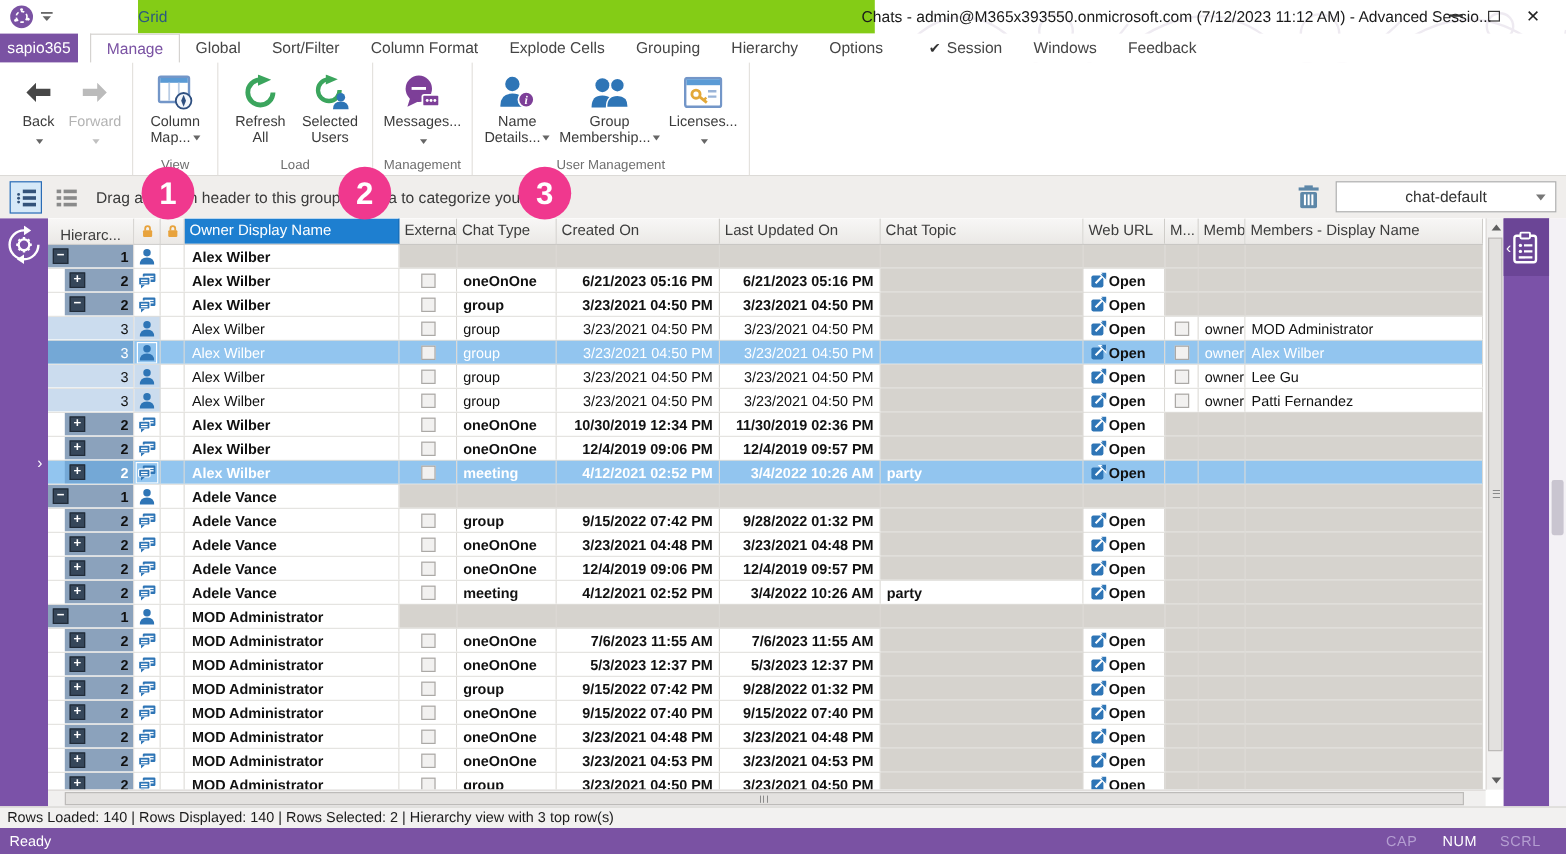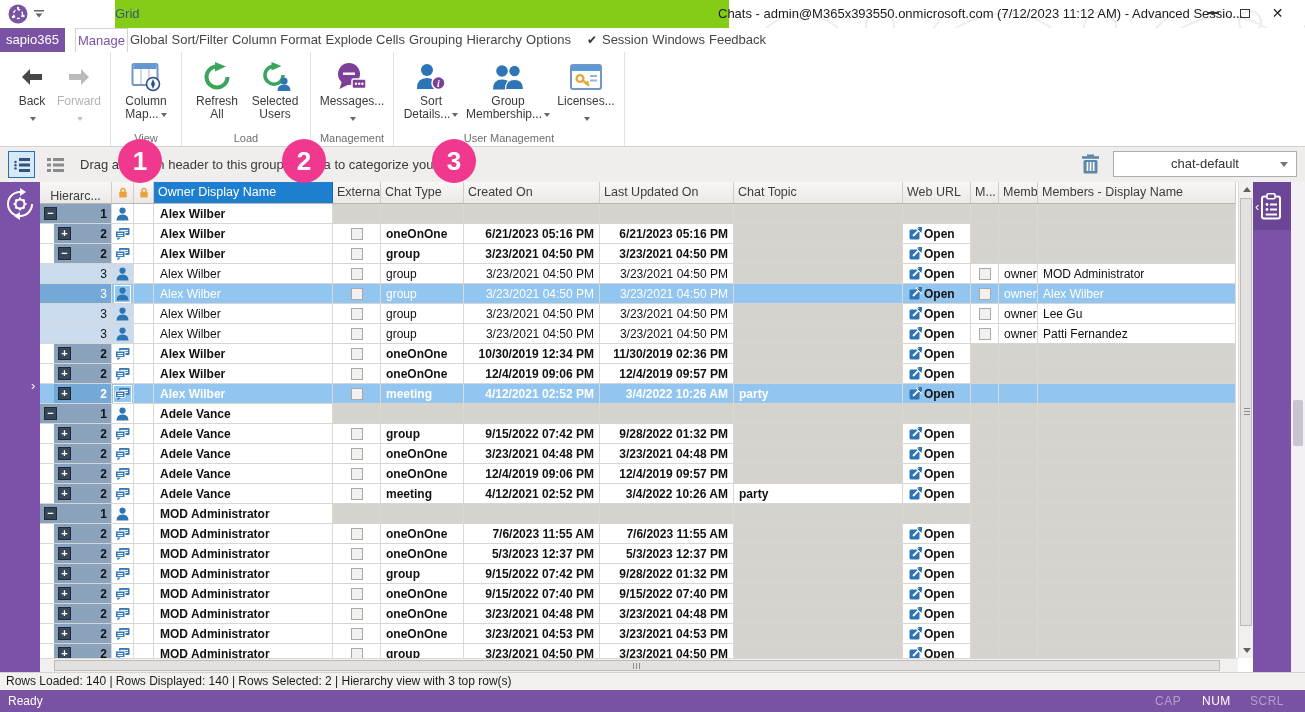--- a/index.html
+++ b/index.html
@@ -17,21 +17,21 @@
   .win-title{position:absolute;left:718px;top:0;height:28px;line-height:28px;font-size:13px;color:#1a1a1a;
              z-index:2;white-space:nowrap;}
   .winbtn{position:absolute;top:2px;width:27px;height:22px;z-index:3;display:flex;align-items:center;justify-content:center;cursor:default;}
   .wb-min{right:78px;} .wb-max{right:47px;} .wb-close{right:14px;}
   .wb-min i{display:block;width:11px;height:2px;background:#333;}
   .wb-max i{display:block;width:10px;height:9px;border:1.5px solid #333;}
   .wb-close{font-size:14px;color:#222;font-style:normal;}
 
   
   .tabrow{position:absolute;left:0;top:28px;width:1305px;height:24px;background:#fff;z-index:2;display:flex;align-items:stretch;}
-  .tab{font-size:13px;line-height:24px;padding:0 2px;color:#454545;white-space:nowrap;}
+  .tab{font-size:13px;line-height:24px;padding:0 13px;color:#454545;white-space:nowrap;}
   .tab-app{background:#7A52A3;color:#fff;width:65px;text-align:center;padding:0;}
   .tab-active{color:#7A52A3;background:#fff;border:1px solid #D5D3D0;border-bottom:none;margin-left:10px;}
   .tab .chk{color:#333;margin-right:5px;font-size:12px;}
   .ribbon-collapse{position:absolute;right:40px;top:34px;color:#666;}
   .help-circle{position:absolute;right:12px;top:31px;width:18px;height:18px;border-radius:50%;background:#2E75B6;
                color:#fff;font-size:12px;font-weight:bold;text-align:center;line-height:18px;}
 
   
   .ribbon{position:absolute;left:0;top:52px;width:1305px;height:95px;background:#fff;border-bottom:1px solid #D4D2CE;display:flex;z-index:1;}
   .rgroup{position:relative;display:flex;align-items:flex-start;padding:4px 6px 16px 6px;border-right:1px solid #E4E2DE;}
@@ -285,21 +285,21 @@
     <div class="rgroup">
       <div class="rbtn" style="width:62px;">
         <div class="icon">
           <svg width="30" height="29" viewBox="0 0 30 29">
             <circle cx="11" cy="7" r="6" fill="#2E75B6"></circle>
             <path d="M1 25 q0 -10 10 -10 q10 0 10 10 v1 h-20 z" fill="#2E75B6"></path>
             <circle cx="22.5" cy="20" r="6.5" fill="#7D3F98" stroke="#fff" stroke-width="1.5"></circle>
             <text x="22.5" y="23.8" font-size="10" fill="#fff" text-anchor="middle" font-weight="bold" font-family="Liberation Serif, serif" font-style="italic">i</text>
           </svg>
         </div>
-        <div class="lbl">Sort</div>
+        <div class="lbl">Name</div>
         <div class="lbl"><span>Details...</span><span class="caret"></span></div>
       </div>
       <div class="rbtn" style="width:92px;">
         <div class="icon">
           <svg width="34" height="29" viewBox="0 0 34 29">
             <circle cx="11" cy="8" r="5.8" fill="#2E75B6"></circle>
             <path d="M2 26 q0 -9.5 9 -9.5 q9 0 9 9.5 v0.5 h-18 z" fill="#2E75B6"></path>
             <circle cx="23.5" cy="8" r="5.8" fill="#2E75B6" stroke="#fff" stroke-width="1.2"></circle>
             <path d="M14.5 26 q0 -9.5 9 -9.5 q9 0 9 9.5 v0.5 h-18 z" fill="#2E75B6" stroke="#fff" stroke-width="1.2"></path>
           </svg>

